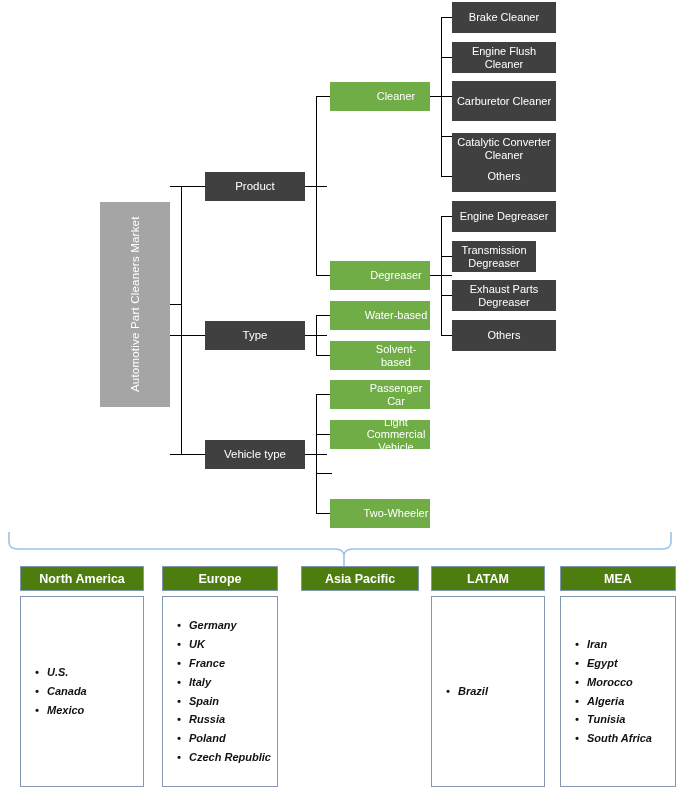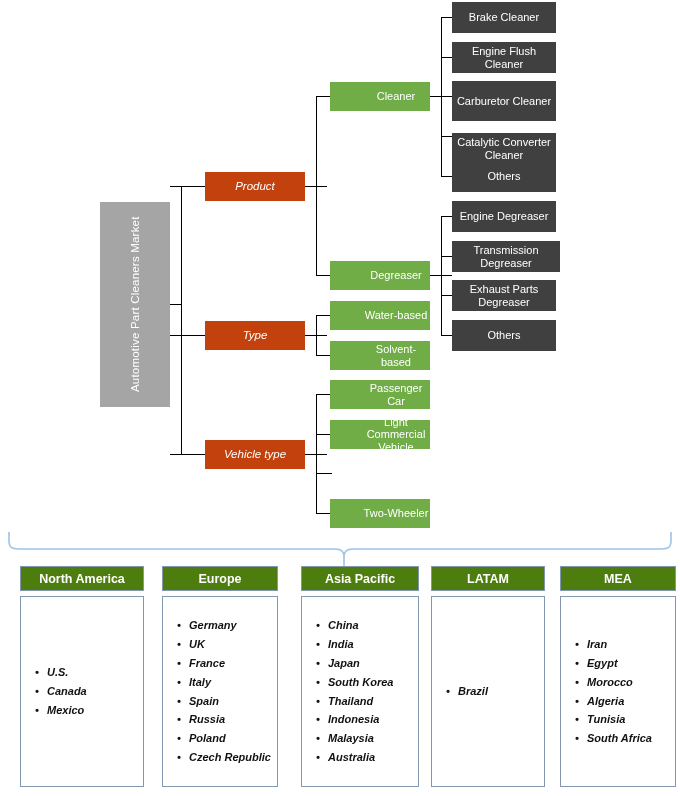--- a/index.html
+++ b/index.html
@@ -26,21 +26,21 @@
     line-height: 1.12;
     z-index: 3;
   }
   .node.root {
     background: #A5A5A5;
     writing-mode: vertical-rl;
     transform: rotate(180deg);
     font-size: 11.5px;
     letter-spacing: .2px;
   }
-  .node.lvl1 { background: #c2410c; font-size: 11.5px; font-style: italic; }
+  .node.lvl1 { background: #404040; font-size: 11.5px; }
   .node.lvl2 { background: #70AD47; font-size: 11px; padding-left: 32px; }
   .node.lvl3 { background: #404040; font-size: 11px; }
 
   
   .ln { position: absolute; z-index: 1; }
   .ln.h { height: 0; border-top: 1.4px solid; }
   .ln.v { width: 0; border-left: 1.4px solid; }
   .c-blue  { border-color: #9DC3E6; }
   .c-green { border-color: #A9D18E; }
 
@@ -146,21 +146,21 @@
   <div class="node lvl2" style="left:330px; top:420px; width:100px; height:29px;">Light Commercial Vehicle</div>
   <div class="node lvl2" style="left:330px; top:499px; width:100px; height:29px;">Two-Wheeler</div>
 
   <div class="node lvl3" style="left:452px; top:2px; width:104px; height:31px;">Brake Cleaner</div>
   <div class="node lvl3" style="left:452px; top:42px; width:104px; height:31px;">Engine Flush Cleaner</div>
   <div class="node lvl3" style="left:452px; top:81px; width:104px; height:40px;">Carburetor Cleaner</div>
   <div class="node lvl3" style="left:452px; top:121px; width:104px; height:31px;margin-top:12px;">Catalytic Converter Cleaner</div>
   <div class="node lvl3" style="left:452px; top:161px; width:104px; height:31px;">Others</div>
 
   <div class="node lvl3" style="left:452px; top:201px; width:104px; height:31px;">Engine Degreaser</div>
-  <div class="node lvl3" style="left:452px; top:241px; width:108px; height:31px;">Transmission Degreaser</div>
+  <div class="node lvl3" style="left:452px; top:241px; width:84px; height:31px;">Transmission Degreaser</div>
   <div class="node lvl3" style="left:452px; top:280px; width:104px; height:31px;">Exhaust Parts Degreaser</div>
   <div class="node lvl3" style="left:452px; top:320px; width:104px; height:31px;">Others</div>
 
   <svg id="bracket" width="680" height="50" viewBox="0 0 680 50">
     <path d="M 9,12 L 9,22 Q 9,29 18,29 L 335,29 Q 344,29 344,36
              M 344,36 Q 344,29 353,29 L 662,29 Q 671,29 671,22 L 671,12
              M 344,36 L 344,48" fill="none" stroke="#9DC3E6" stroke-width="1.6"></path>
   </svg>
 
   <div class="region" style="left:20px; top:566px; width:124px;">
@@ -185,32 +185,20 @@
           <li>Spain</li>
           <li>Russia</li>
           <li>Poland</li>
           <li>Czech Republic</li>
         </ul>
     </div>
   </div>
 
   <div class="region" style="left:301px; top:566px; width:118px;">
     <div class="region-head">Asia Pacific</div>
-    <div class="region-body">
-      <ul>
-          <li>China</li>
-          <li>India</li>
-          <li>Japan</li>
-          <li>South Korea</li>
-          <li>Thailand</li>
-          <li>Indonesia</li>
-          <li>Malaysia</li>
-          <li>Australia</li>
-        </ul>
-    </div>
   </div>
 
   <div class="region" style="left:431px; top:566px; width:114px;">
     <div class="region-head">LATAM</div>
     <div class="region-body">
       <ul>
           <li>Brazil</li>
         </ul>
     </div>
   </div>

